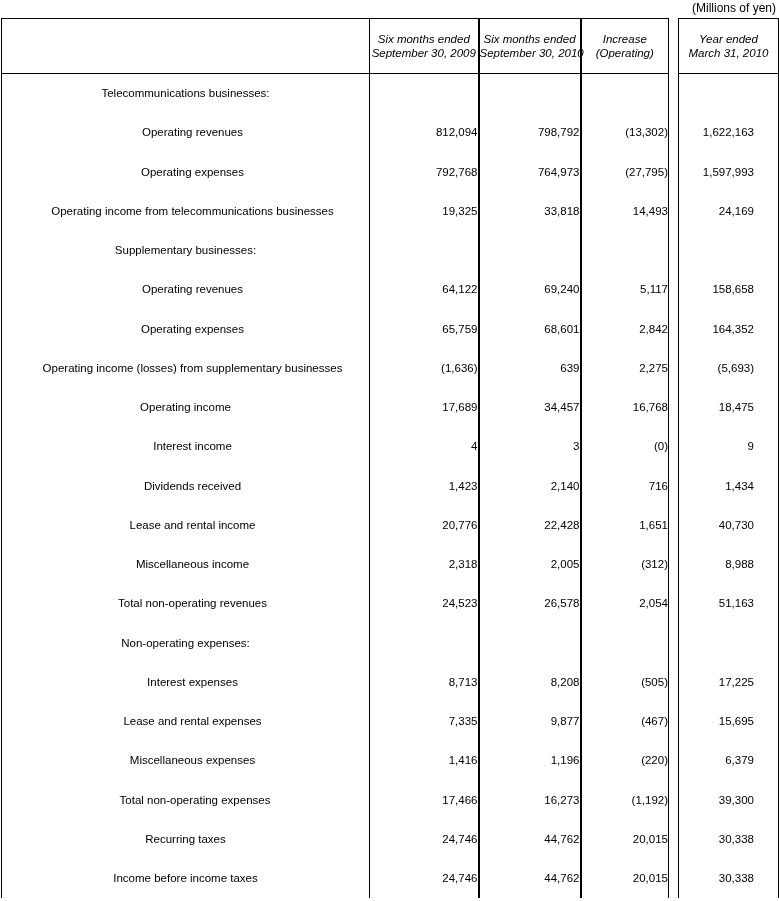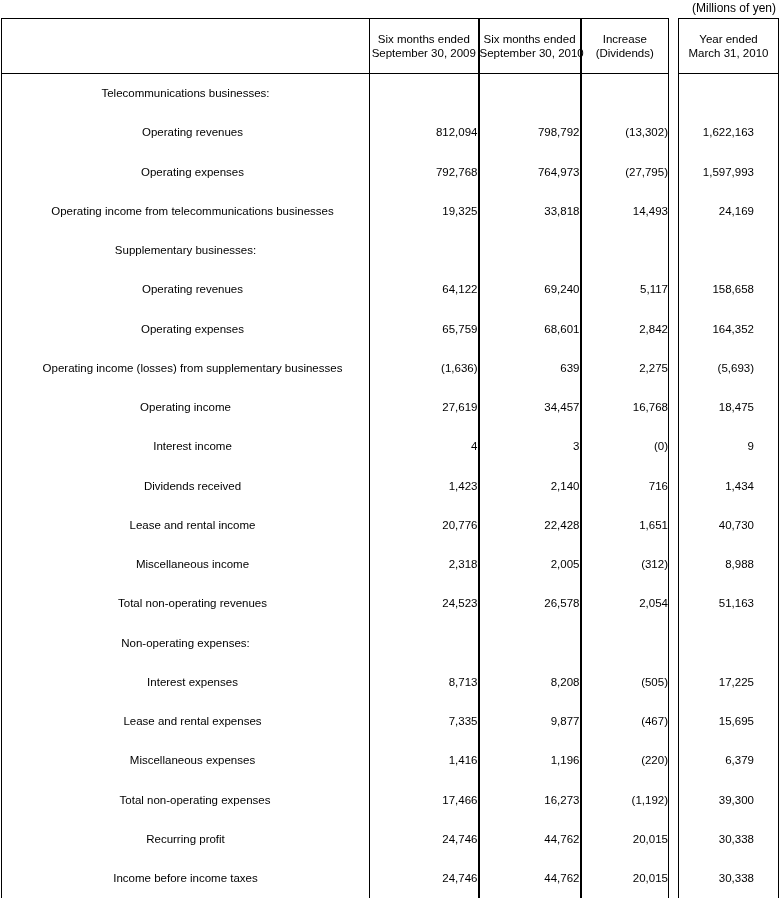--- a/index.html
+++ b/index.html
@@ -84,21 +84,21 @@
     background: #ffffff;
   }
 
   
   tr.header-row { height: 55px; }
   .hdr {
     text-align: center;
     line-height: 14px;
     padding: 0 4px;
   }
-  .hdr .hl { display: block; white-space: nowrap; }
+  .hdr .hl { display: block; white-space: nowrap; font-style: italic; }
 
   
   tr.body-row { height: 38.6px; }
 
   .lbl {
     text-align: center;
     padding-left: 4px;
     white-space: nowrap;
   }
   .lbl.indent { padding-left: 14px; }
@@ -135,21 +135,21 @@
           <td class="hdr thin-l b-outer-t b-outer-b">
             <span class="hl">Six months ended</span>
             <span class="hl">September 30, 2009</span>
           </td>
           <td class="hdr thick-l thick-r b-outer-t b-outer-b">
             <span class="hl">Six months ended</span>
             <span class="hl">September 30, 2010</span>
           </td>
           <td class="hdr b-outer-t b-outer-b">
             <span class="hl">Increase</span>
-            <span class="hl">(Dividends)</span>
+            <span class="hl">(Operating)</span>
           </td>
           <td class="spacer"></td>
           <td class="hdr b-outer-r b-outer-t b-outer-b">
             <span class="hl">Year ended</span>
             <span class="hl">March 31, 2010</span>
           </td>
         </tr>
       </thead>
       <tbody id="table-body">
           <tr class="body-row">
@@ -211,21 +211,21 @@
           <tr class="body-row">
             <td class="lbl b-outer-l indent"><span>Operating income (losses) from supplementary businesses</span></td>
             <td class="num thin-l"><span>(1,636)</span></td>
             <td class="num col2010 thick-l thick-r"><span>639</span></td>
             <td class="num"><span>2,275</span></td>
             <td class="spacer"></td>
             <td class="num pad-year b-outer-r"><span>(5,693)</span></td>
           </tr>
           <tr class="body-row">
             <td class="lbl b-outer-l"><span>Operating income</span></td>
-            <td class="num thin-l"><span>27,619</span></td>
+            <td class="num thin-l"><span>17,689</span></td>
             <td class="num col2010 thick-l thick-r"><span>34,457</span></td>
             <td class="num"><span>16,768</span></td>
             <td class="spacer"></td>
             <td class="num pad-year b-outer-r"><span>18,475</span></td>
           </tr>
           <tr class="body-row">
             <td class="lbl b-outer-l indent"><span>Interest income</span></td>
             <td class="num thin-l"><span>4</span></td>
             <td class="num col2010 thick-l thick-r"><span>3</span></td>
             <td class="num"><span>(0)</span></td>
@@ -298,21 +298,21 @@
           </tr>
           <tr class="body-row">
             <td class="lbl b-outer-l indent2"><span>Total non-operating expenses</span></td>
             <td class="num thin-l"><span>17,466</span></td>
             <td class="num col2010 thick-l thick-r"><span>16,273</span></td>
             <td class="num"><span>(1,192)</span></td>
             <td class="spacer"></td>
             <td class="num pad-year b-outer-r"><span>39,300</span></td>
           </tr>
           <tr class="body-row">
-            <td class="lbl b-outer-l"><span>Recurring profit</span></td>
+            <td class="lbl b-outer-l"><span>Recurring taxes</span></td>
             <td class="num thin-l"><span>24,746</span></td>
             <td class="num col2010 thick-l thick-r"><span>44,762</span></td>
             <td class="num"><span>20,015</span></td>
             <td class="spacer"></td>
             <td class="num pad-year b-outer-r"><span>30,338</span></td>
           </tr>
           <tr class="body-row">
             <td class="lbl b-outer-l"><span>Income before income taxes</span></td>
             <td class="num thin-l"><span>24,746</span></td>
             <td class="num col2010 thick-l thick-r"><span>44,762</span></td>

